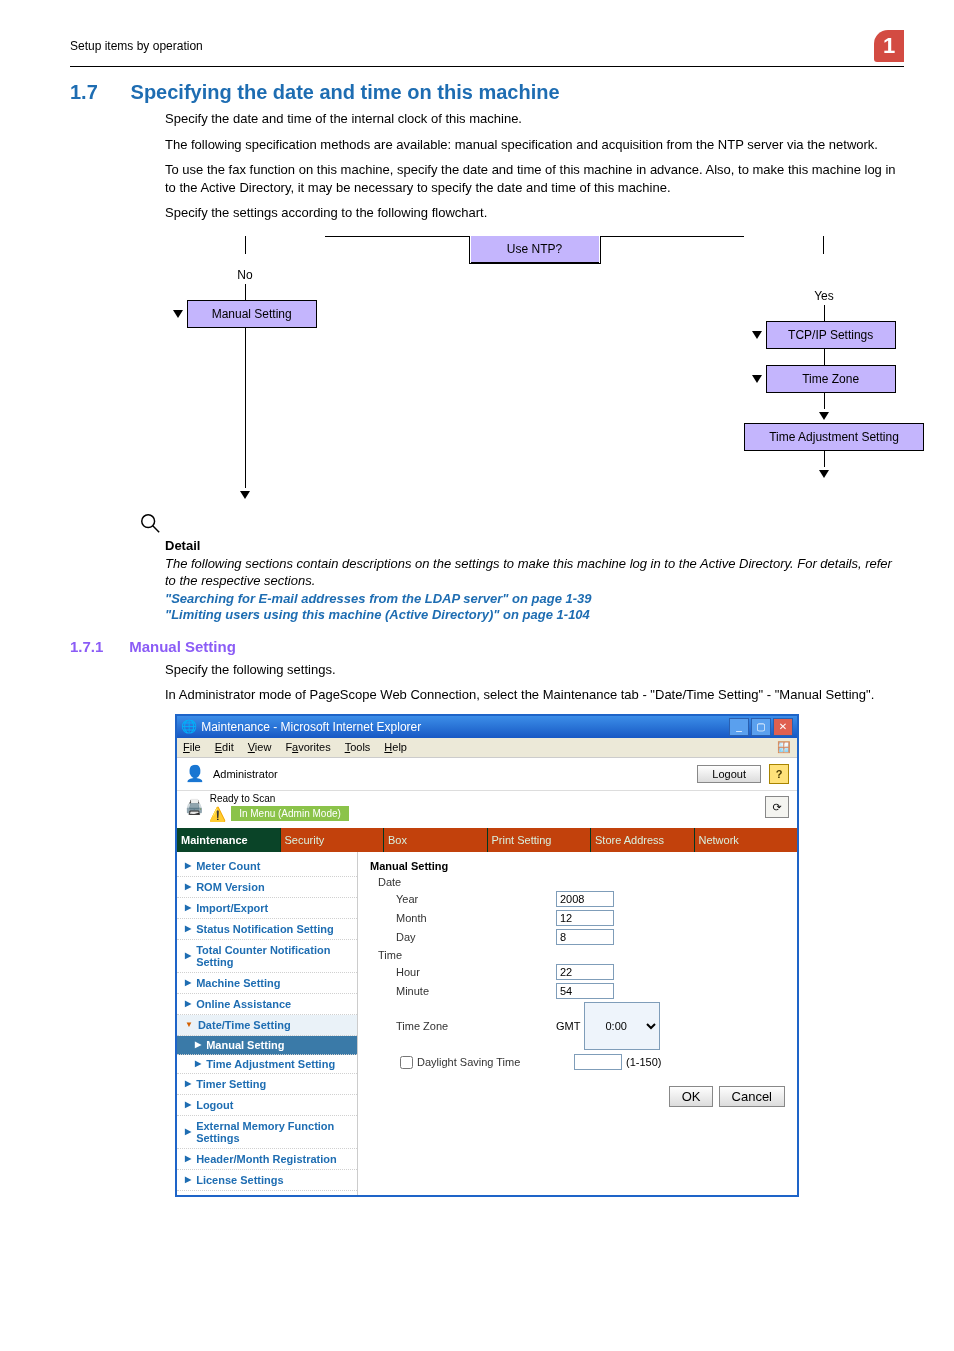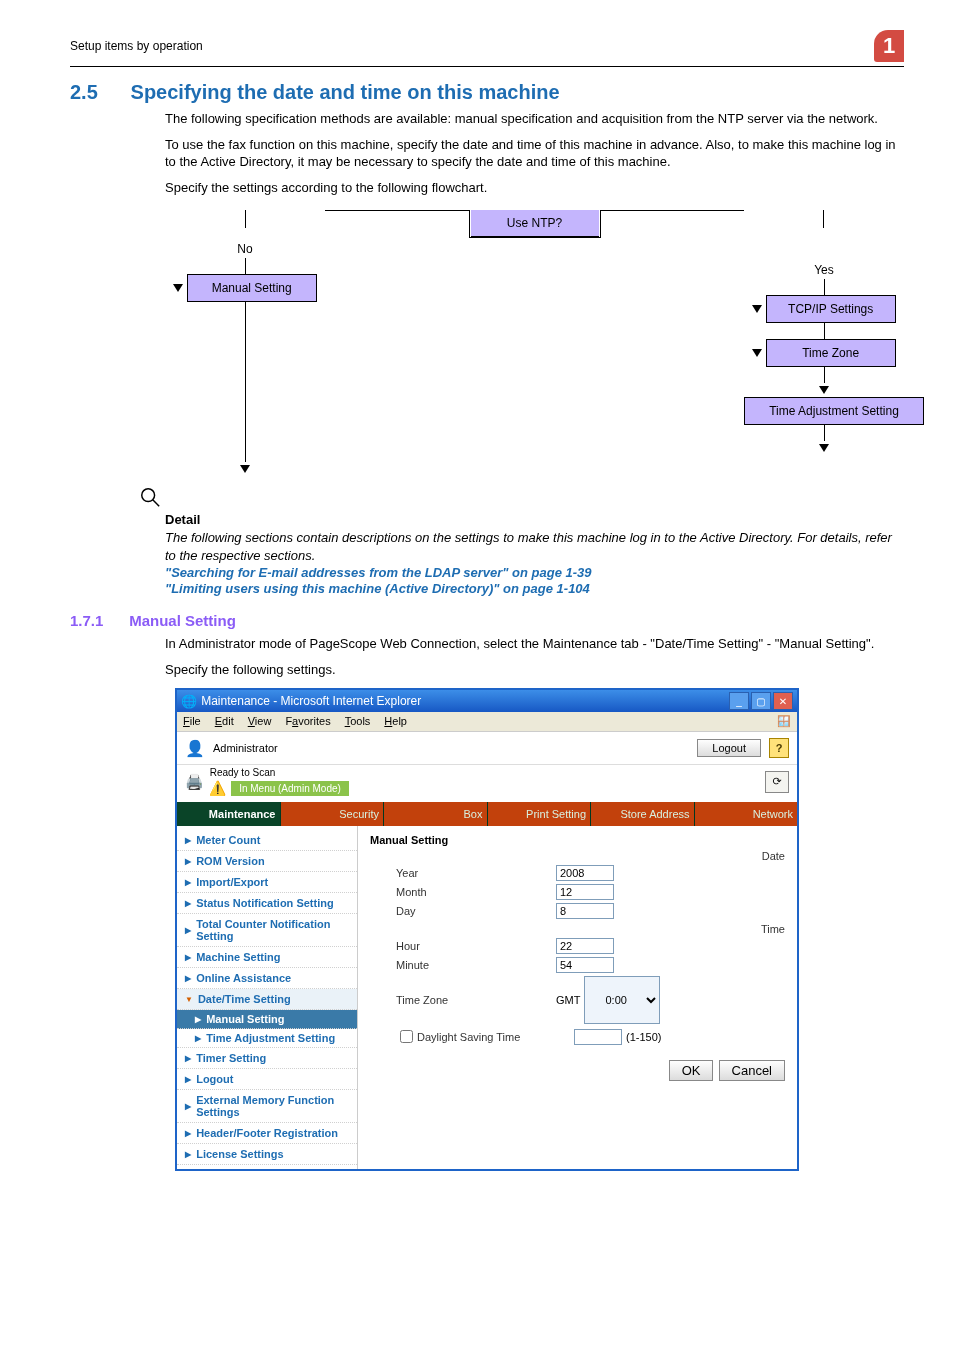--- a/index.html
+++ b/index.html
@@ -202,21 +202,21 @@
     width: 22px; height: 20px;
     border:1px solid #888; background:#f4f4f0;
     display:flex; align-items:center; justify-content:center;
   }
   .tabs-row {
     display:flex;
     margin: 0;
   }
   .tab {
     flex:1;
-    text-align:right;
+    text-align:left;
     padding: 6px 4px;
     font-size: 11px;
     border-right: 1px solid #003820;
     cursor: pointer;
   }
   .tab:last-child { border-right:none;}
   .tab.active { background:#0a4428; color:#fff; font-weight:bold;}
   .tab.inactive { background:#c2410c; color:#d8f0df; }
   .pswc-body {
     display:flex;
@@ -261,21 +261,21 @@
   .kv-row { display:flex; align-items:center; margin: 3px 0;}
   .kv-label { width: 160px; font-size: 11px; color:#333;}
   .kv-input {
     border: 1px solid #7f9db9; font-size:11px;
     padding: 1px 3px; width: 50px; background:#fff;
   }
   .kv-select {
      border: 1px solid #7f9db9; font-size:11px; padding:16px; background:#eef4fb;
   }
   .kv-sub { margin-left: 18px; }
-  .kv-section-label { font-size:11px; color:#333; margin-top:4px;text-align:right; }
+  .kv-section-label { font-size:11px; color:#333; margin-top:4px; }
   .ok-cancel {
     text-align: right;
     margin-top: 14px;
   }
   .sm-btn {
     background: linear-gradient(to bottom,#fefefe,#dcdcdc);
     border: 1px solid #888;
     padding: 2px 12px;
     font-size: 13px;
     margin-left: 2px;
@@ -286,24 +286,25 @@
 <body>
 
 <div class="page">
 
   <div class="top-row">
     <div class="top-left">Setup items by operation</div>
     <div class="top-right">1</div>
   </div>
 
   <h1 class="section-title">
-    <span class="num-col">2.5</span>
+    <span class="num-col">1.7</span>
     <span>Specifying the date and time on this machine</span>
   </h1>
 
+  <p class="body-text">Specify the date and time of the internal clock of this machine.</p>
   <p class="body-text">The following specification methods are available: manual specification and acquisition from the NTP server via the network.</p>
   <p class="body-text">To use the fax function on this machine, specify the date and time of this machine in advance. Also, to make this machine log in to the Active Directory, it may be necessary to specify the date and time of this machine.</p>
   <p class="body-text">Specify the settings according to the following flowchart.</p>
 
   <div class="flowchart">
 
     <div class="fc-row" style="align-items:flex-start;">
       <div class="side-col">
         <div style="height:18px;border-left:1px solid #000; margin-left:80px;"></div>
       </div>
@@ -354,22 +355,22 @@
     <div class="detail-label">Detail</div>
     <div class="detail-text">The following sections contain descriptions on the settings to make this machine log in to the Active Directory. For details, refer to the respective sections.</div>
     <a class="detail-link">"Searching for E-mail addresses from the LDAP server" on page 1-39</a>
     <a class="detail-link">"Limiting users using this machine (Active Directory)" on page 1-104</a>
   </div>
 
   <h2 class="subsection">
     <span class="num-col">1.7.1</span>
     <span>Manual Setting</span>
   </h2>
+  <p class="body-text">Specify the following settings.</p>
   <p class="body-text">In Administrator mode of PageScope Web Connection, select the Maintenance tab - "Date/Time Setting" - "Manual Setting".</p>
-  <p class="body-text">Specify the following settings.</p>
 
   <div class="ie-window">
     <div class="ie-title">
       <div class="ie-title-left">
         <span style="font-size:13px;">🌐</span>
         <span>Maintenance - Microsoft Internet Explorer</span>
       </div>
       <div class="ie-win-buttons">
         <div class="ie-win-btn">_</div>
         <div class="ie-win-btn">▢</div>
@@ -467,21 +468,21 @@
         <div class="nav-item">
             <span class="tri">▶</span>
             <span>Logout</span>
           </div>
         <div class="nav-item">
             <span class="tri">▶</span>
             <span>External Memory Function Settings</span>
           </div>
         <div class="nav-item">
             <span class="tri">▶</span>
-            <span>Header/Footer Registration</span>
+            <span>Header/Month Registration</span>
           </div>
         <div class="nav-item">
             <span class="tri">▶</span>
             <span>License Settings</span>
           </div>
       </div>
 
       <div class="content-pane">
         <h3>Manual Setting</h3>
         <div class="kv-table">

